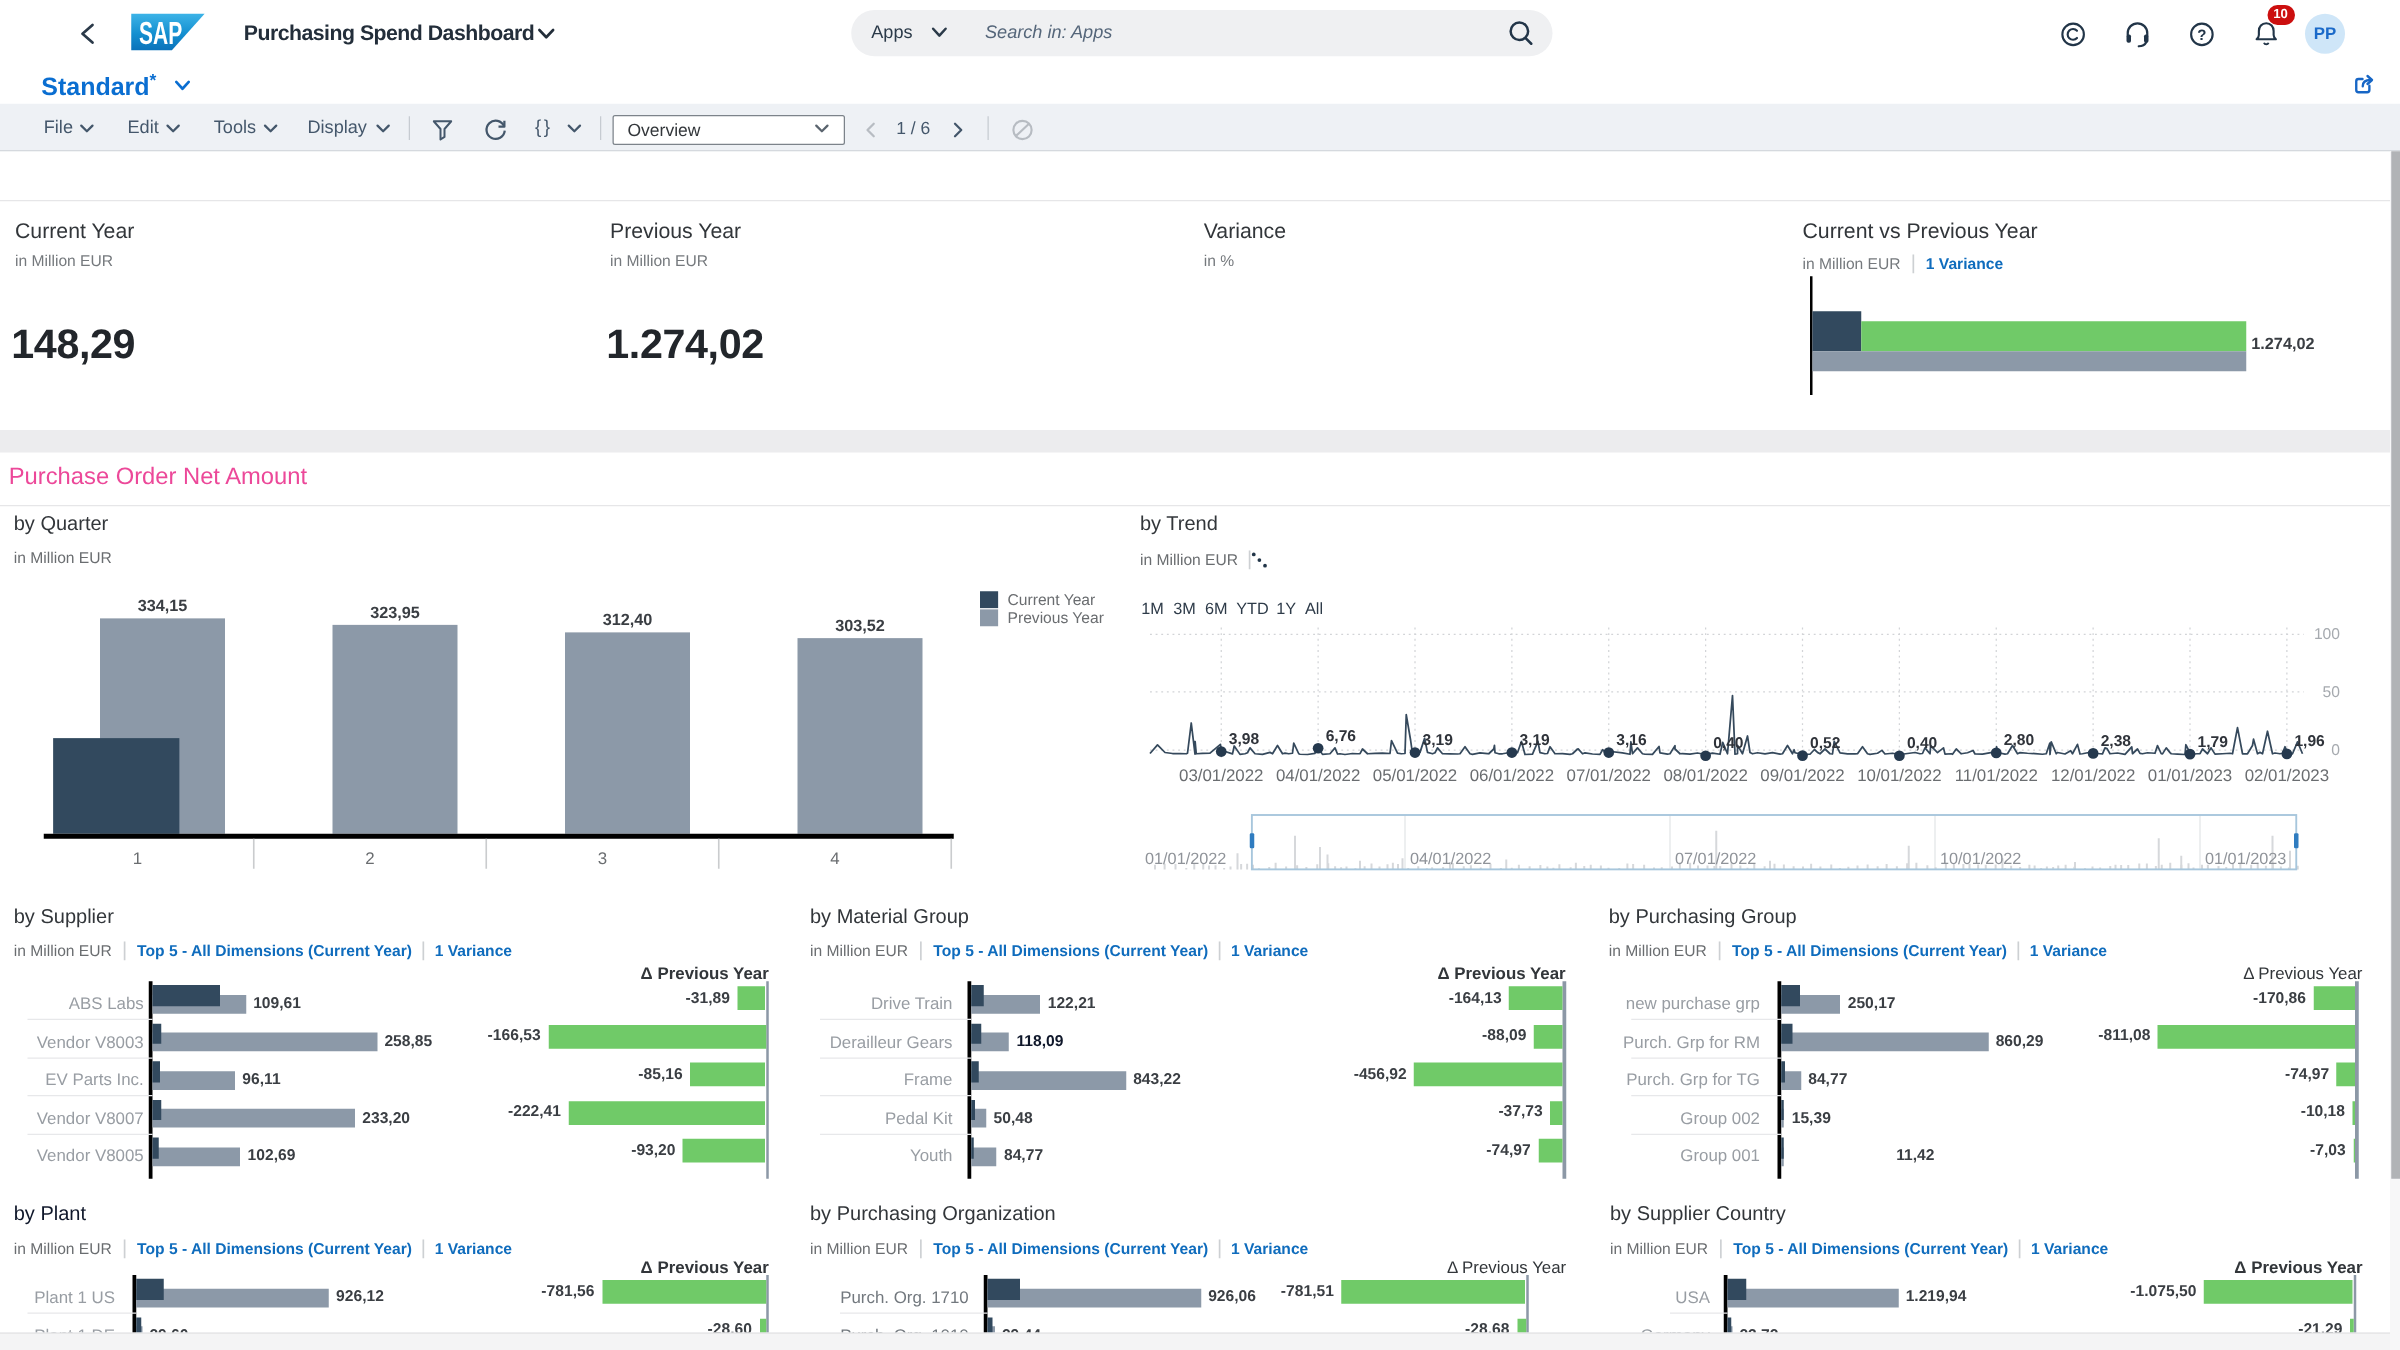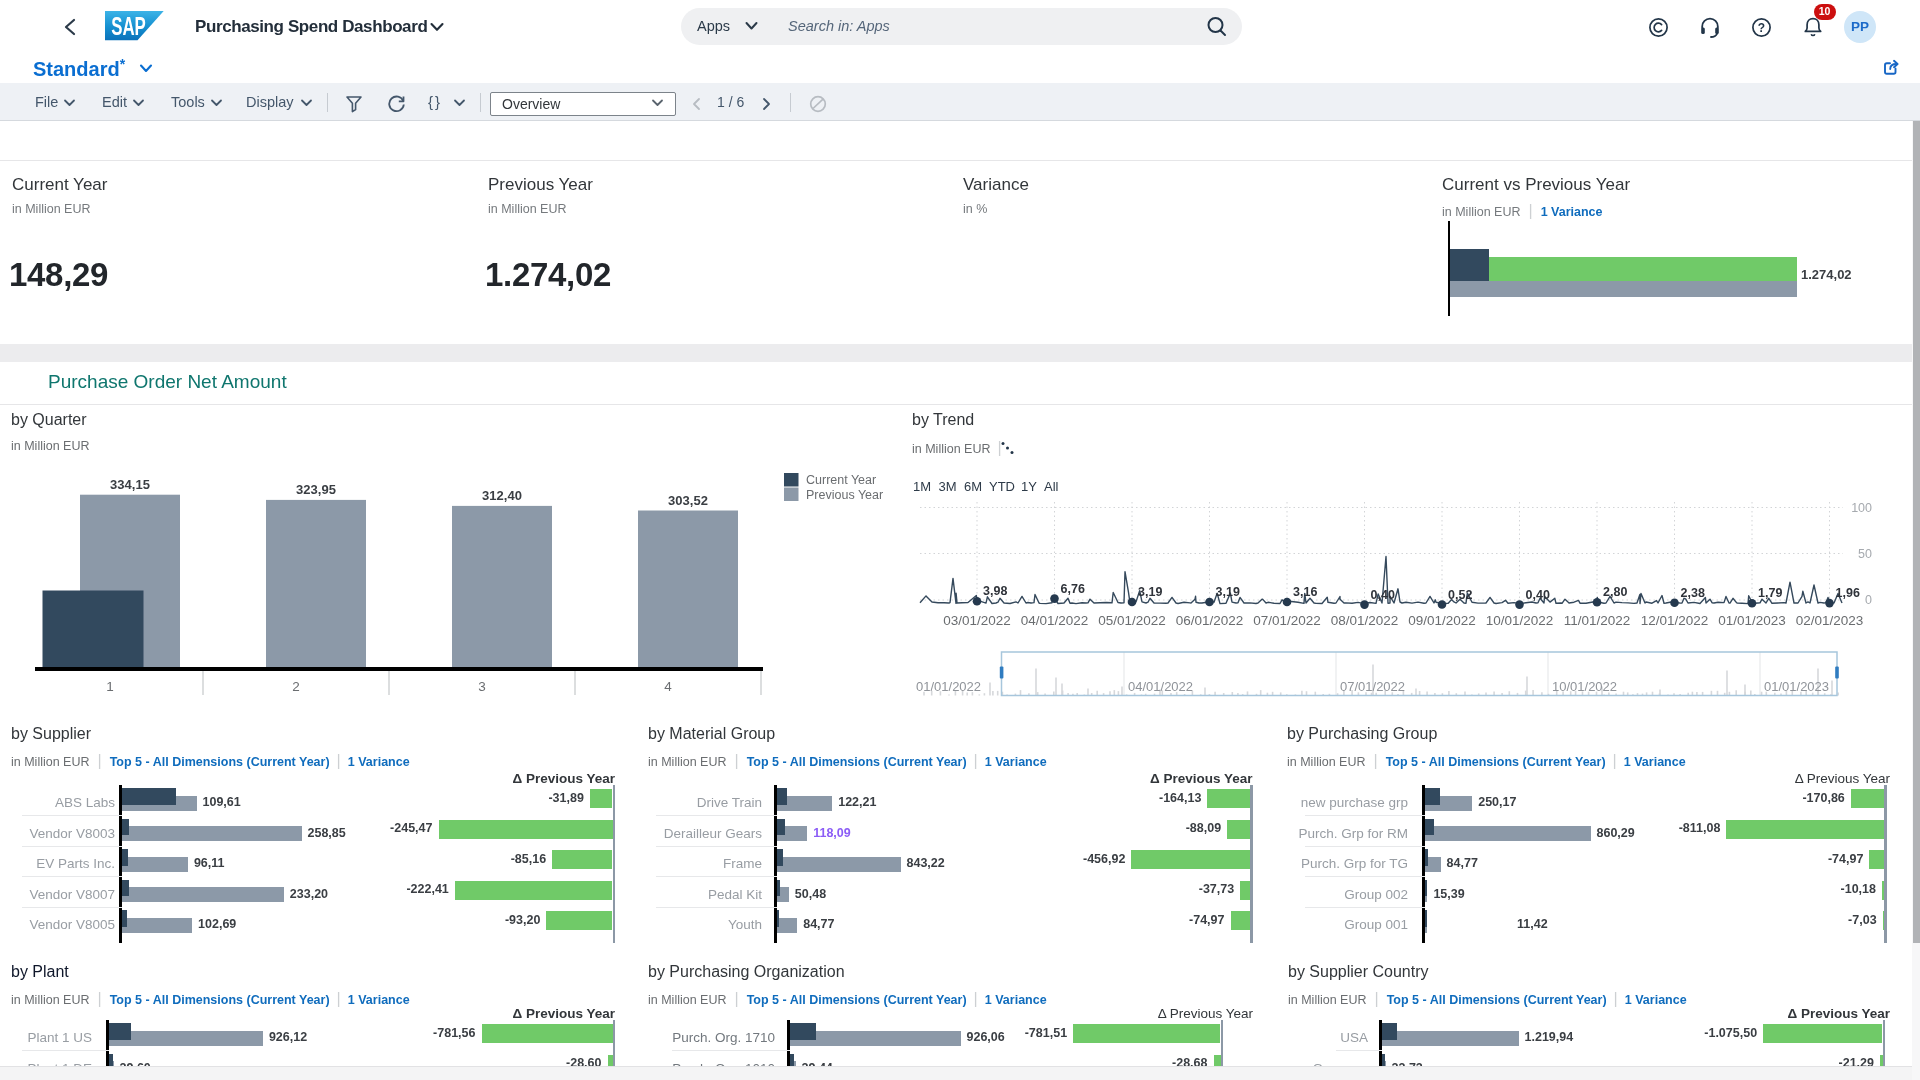--- a/index.html
+++ b/index.html
@@ -124,21 +124,21 @@
 <div style="position:absolute;left:963px;top:202px;width:300px;height:16px;font-size:12.5px;color:#75797d;">in %</div>
 <div style="position:absolute;left:1442px;top:175px;width:300px;height:20px;font-size:17px;color:#32363a;">Current vs Previous Year</div>
 <div style="position:absolute;left:1442px;top:202px;width:300px;height:16px;font-size:12.5px;color:#75797d;"></div>
 <div style="position:absolute;left:1442px;top:202px;width:400px;height:16px;"><span style="font-size:12.5px;color:#75797d;">in Million EUR</span><span style="color:#cdd0d3;margin:0 8px;">|</span><span style="font-size:12.5px;font-weight:bold;color:#0f6cbd;">1 Variance</span></div>
 <div style="position:absolute;left:1447.5px;top:221px;width:2.5px;height:95px;background:#000;"></div>
 <div style="position:absolute;left:1450px;top:248.5px;width:39px;height:32px;background:#32495e;"></div>
 <div style="position:absolute;left:1489px;top:256.5px;width:308px;height:24px;background:#70ca68;"></div>
 <div style="position:absolute;left:1450px;top:280.5px;width:347px;height:16px;background:#8c99a8;"></div>
 <div style="position:absolute;left:1801px;top:267px;width:90px;height:16px;font-size:13px;font-weight:bold;color:#3a3e43;">1.274,02</div>
 <div style="position:absolute;left:0px;top:343.5px;width:1920px;height:18px;background:#ececee;"></div>
-<div style="position:absolute;left:7px;top:371px;width:800px;height:24px;font-size:19px;color:#0f766e;margin-left:41px;">Purchase Order Net Amount</div>
+<div style="position:absolute;left:7px;top:371px;width:800px;height:24px;font-size:19px;color:#ec4899;">Purchase Order Net Amount</div>
 <div style="position:absolute;left:0px;top:404px;width:1920px;height:1px;background:#e6e6e8;"></div>
 <div style="position:absolute;left:11px;top:411px;width:300px;height:20px;font-size:16px;color:#32363a;">by Quarter</div>
 <div style="position:absolute;left:11px;top:439px;width:300px;height:16px;font-size:12.5px;color:#6a6d70;">in Million EUR</div>
 <svg class="t" style="left:0px;top:405px" width="900" height="305" viewBox="0 405 900 305">
       <rect x="80" y="494.7" width="100" height="172.3" fill="#8c99a8"></rect>
       <rect x="266" y="499.9" width="100" height="167.1" fill="#8c99a8"></rect>
       <rect x="452" y="505.9" width="100" height="161.1" fill="#8c99a8"></rect>
       <rect x="638" y="510.5" width="100" height="156.5" fill="#8c99a8"></rect>
       <rect x="42.5" y="590.5" width="101" height="76.5" fill="#32495e"></rect>
       <rect x="35" y="667" width="728" height="4" fill="#000"></rect>
@@ -405,21 +405,21 @@
 <div style="position:absolute;left:121.5px;top:788.0px;width:54px;height:16.5px;background:#32495e;"></div>
 <div style="position:absolute;left:202.5px;top:795.0px;width:100px;height:16px;font-size:12.5px;font-weight:bold;color:#3a3e43;">109,61</div>
 <div style="position:absolute;left:589.9px;top:789.0px;width:22.6px;height:19px;background:#70ca68;"></div>
 <div style="position:absolute;left:473.9px;top:790.5px;width:110px;height:16px;font-size:12.5px;font-weight:bold;color:#3a3e43;text-align:right;">-31,89</div>
 <div style="position:absolute;left:22px;top:815.2px;width:99.5px;height:1px;background:#e7e8ea;"></div>
 <div style="position:absolute;left:-55px;top:825.5px;width:170px;height:17px;font-size:13.5px;color:#989da3;text-align:right;white-space:nowrap;">Vendor V8003</div>
 <div style="position:absolute;left:121.5px;top:826.0px;width:180px;height:15px;background:#8c99a8;"></div>
 <div style="position:absolute;left:121.5px;top:818.5px;width:7px;height:16.5px;background:#32495e;"></div>
 <div style="position:absolute;left:307.5px;top:825.5px;width:100px;height:16px;font-size:12.5px;font-weight:bold;color:#3a3e43;">258,85</div>
 <div style="position:absolute;left:438.5px;top:819.5px;width:174px;height:19px;background:#70ca68;"></div>
-<div style="position:absolute;left:322.5px;top:821.0px;width:110px;height:16px;font-size:12.5px;font-weight:bold;color:#3a3e43;text-align:right;">-245,47</div>
+<div style="position:absolute;left:322.5px;top:821.0px;width:110px;height:16px;font-size:12.5px;font-weight:bold;color:#3a3e43;text-align:right;">-166,53</div>
 <div style="position:absolute;left:22px;top:845.7px;width:99.5px;height:1px;background:#e7e8ea;"></div>
 <div style="position:absolute;left:-55px;top:856.0px;width:170px;height:17px;font-size:13.5px;color:#989da3;text-align:right;white-space:nowrap;">EV Parts Inc.</div>
 <div style="position:absolute;left:121.5px;top:856.5px;width:66.4px;height:15px;background:#8c99a8;"></div>
 <div style="position:absolute;left:121.5px;top:849.0px;width:6.3px;height:16.5px;background:#32495e;"></div>
 <div style="position:absolute;left:193.9px;top:856.0px;width:100px;height:16px;font-size:12.5px;font-weight:bold;color:#3a3e43;">96,11</div>
 <div style="position:absolute;left:552.1px;top:850.0px;width:60.4px;height:19px;background:#70ca68;"></div>
 <div style="position:absolute;left:436.1px;top:851.5px;width:110px;height:16px;font-size:12.5px;font-weight:bold;color:#3a3e43;text-align:right;">-85,16</div>
 <div style="position:absolute;left:22px;top:876.2px;width:99.5px;height:1px;background:#e7e8ea;"></div>
 <div style="position:absolute;left:-55px;top:886.5px;width:170px;height:17px;font-size:13.5px;color:#989da3;text-align:right;white-space:nowrap;">Vendor V8007</div>
 <div style="position:absolute;left:121.5px;top:887.0px;width:162.3px;height:15px;background:#8c99a8;"></div>
@@ -442,21 +442,21 @@
 <div style="position:absolute;left:592px;top:795.0px;width:170px;height:17px;font-size:13.5px;color:#989da3;text-align:right;white-space:nowrap;">Drive Train</div>
 <div style="position:absolute;left:776.5px;top:795.5px;width:55.7px;height:15px;background:#8c99a8;"></div>
 <div style="position:absolute;left:776.5px;top:788.0px;width:10.5px;height:16.5px;background:#32495e;"></div>
 <div style="position:absolute;left:838.2px;top:795.0px;width:100px;height:16px;font-size:12.5px;font-weight:bold;color:#3a3e43;">122,21</div>
 <div style="position:absolute;left:1207.4px;top:789.0px;width:42.6px;height:19px;background:#70ca68;"></div>
 <div style="position:absolute;left:1091.4px;top:790.5px;width:110px;height:16px;font-size:12.5px;font-weight:bold;color:#3a3e43;text-align:right;">-164,13</div>
 <div style="position:absolute;left:656px;top:815.2px;width:120.5px;height:1px;background:#e7e8ea;"></div>
 <div style="position:absolute;left:592px;top:825.5px;width:170px;height:17px;font-size:13.5px;color:#989da3;text-align:right;white-space:nowrap;">Derailleur Gears</div>
 <div style="position:absolute;left:776.5px;top:826.0px;width:30.7px;height:15px;background:#8c99a8;"></div>
 <div style="position:absolute;left:776.5px;top:818.5px;width:8px;height:16.5px;background:#32495e;"></div>
-<div style="position:absolute;left:813.2px;top:825.5px;width:100px;height:16px;font-size:12.5px;font-weight:bold;color:#8b5cf6;">118,09</div>
+<div style="position:absolute;left:813.2px;top:825.5px;width:100px;height:16px;font-size:12.5px;font-weight:bold;color:#0f172a;">118,09</div>
 <div style="position:absolute;left:1227.1px;top:819.5px;width:22.9px;height:19px;background:#70ca68;"></div>
 <div style="position:absolute;left:1111.1px;top:821.0px;width:110px;height:16px;font-size:12.5px;font-weight:bold;color:#3a3e43;text-align:right;">-88,09</div>
 <div style="position:absolute;left:656px;top:845.7px;width:120.5px;height:1px;background:#e7e8ea;"></div>
 <div style="position:absolute;left:592px;top:856.0px;width:170px;height:17px;font-size:13.5px;color:#989da3;text-align:right;white-space:nowrap;">Frame</div>
 <div style="position:absolute;left:776.5px;top:856.5px;width:124px;height:15px;background:#8c99a8;"></div>
 <div style="position:absolute;left:776.5px;top:849.0px;width:6.5px;height:16.5px;background:#32495e;"></div>
 <div style="position:absolute;left:906.5px;top:856.0px;width:100px;height:16px;font-size:12.5px;font-weight:bold;color:#3a3e43;">843,22</div>
 <div style="position:absolute;left:1131.4px;top:850.0px;width:118.6px;height:19px;background:#70ca68;"></div>
 <div style="position:absolute;left:1015.4000000000001px;top:851.5px;width:110px;height:16px;font-size:12.5px;font-weight:bold;color:#3a3e43;text-align:right;">-456,92</div>
 <div style="position:absolute;left:656px;top:876.2px;width:120.5px;height:1px;background:#e7e8ea;"></div>

